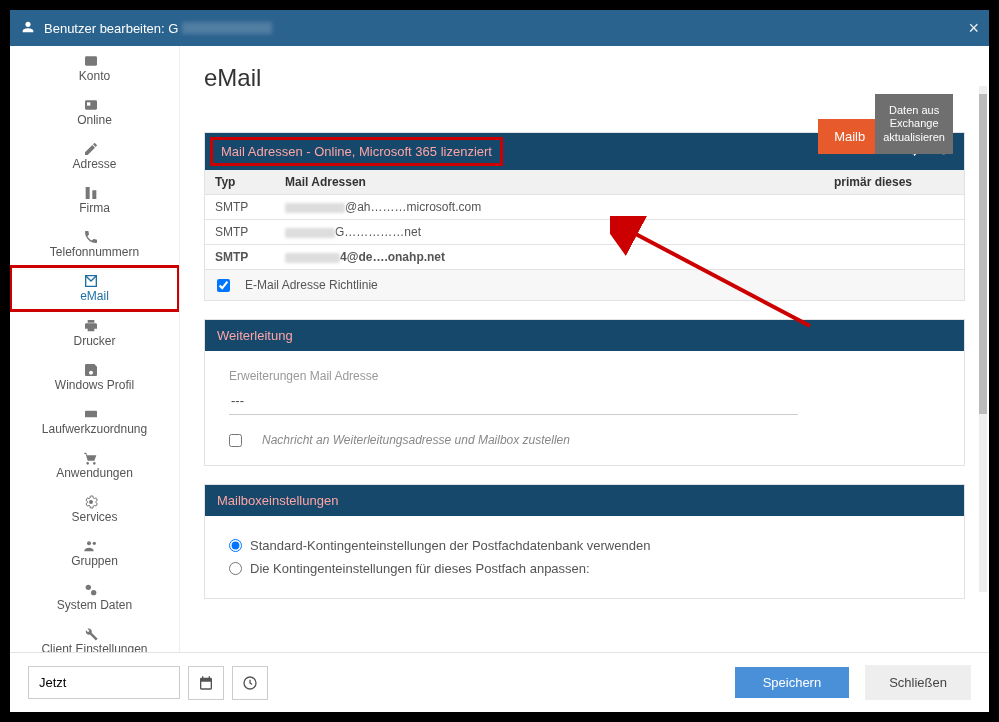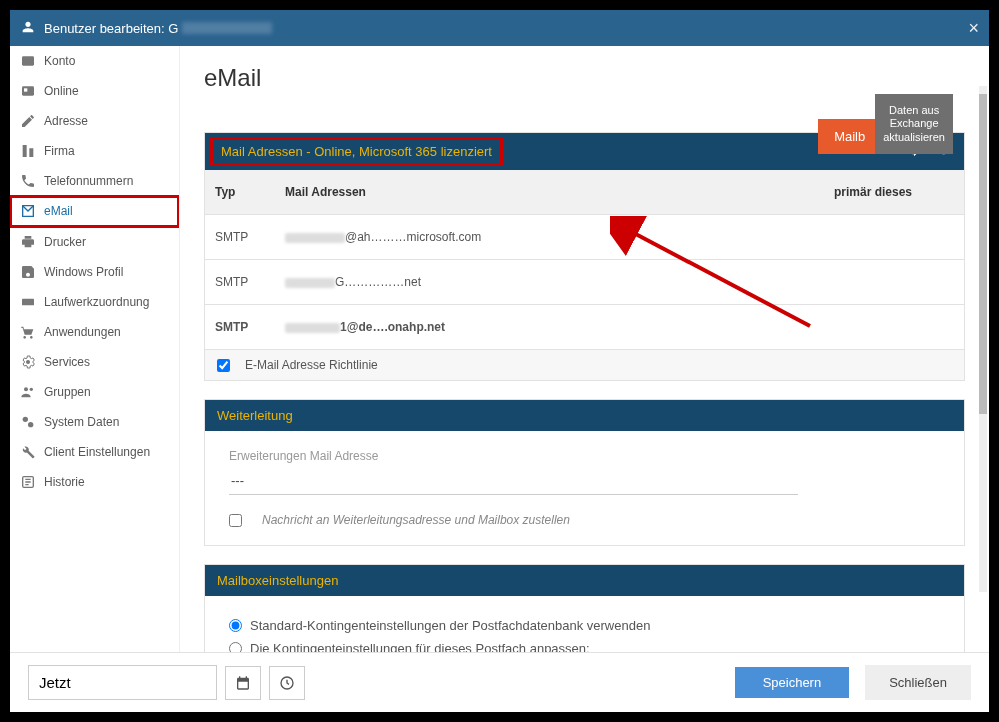--- a/index.html
+++ b/index.html
@@ -4,49 +4,49 @@
 <style>
 * { box-sizing: border-box; margin: 0; padding: 0; font-family: Arial, sans-serif; }
 body { background: #000; display: flex; align-items: center; justify-content: center; height: 722px; width: 999px; overflow: hidden; }
 .modal { background: #fff; width: 985px; height: 708px; display: flex; flex-direction: column; position: relative; border: 3px solid #000;}
 .titlebar { background: #2b638f; color: #fff; height: 36px; display: flex; align-items: center; padding: 0 10px; font-size: 13px; }
 .titlebar .user-icon { margin-right: 8px; font-size:15px; }
 .titlebar .title-blur { display:inline-block; width:90px; height:12px; background: rgba(255,255,255,0.18); margin-left:4px; filter: blur(2px); }
 .titlebar .close { margin-left: auto; cursor: pointer; font-size: 18px; opacity:0.9; }
 .body { flex: 1; display: flex; overflow: hidden; }
 .sidebar { width: 170px; border-right: 1px solid #eee; overflow-y:auto; background:#fff; }
-.sidebar-item { display: flex; align-items: center; padding: 7px 10px; font-size: 12px; color: #555; cursor: pointer; }
+.sidebar-item { display: flex; align-items: center; padding: 7px 10px; font-size: 12px; color: #555; cursor: pointer; flex-direction: column; }
 .sidebar-item svg, .sidebar-item .si { width:16px; height:16px; margin-right:8px; fill:#777; }
 .sidebar-item.active { color:#1c6ea4; border-bottom:1px solid #1c6ea4; }
 .sidebar-item.active svg { fill:#1c6ea4; }
 .sidebar-item.boxed { outline:3px solid #c00; outline-offset:-2px; }
 .content { flex:1; position:relative; overflow-y:auto; background:#fff; }
 .content-inner { padding: 18px 24px 10px 24px; }
 h1.page-title { font-size:24px; font-weight:400; color:#333; margin-bottom:40px; }
 .top-buttons { position:absolute; top:48px; right:36px; display:flex; gap:0; }
 .btn-orange { background:#e65a2b; color:#fff; padding:10px 16px; font-size:13px; border:none; cursor:pointer;margin-top:25px; }
 .btn-grey { background:#6f6f6f; color:#fff; padding:6px 8px; font-size:11px; line-height:1.2; text-align:center; border:none; cursor:pointer; margin-left:-6px; z-index:2; }
-.section-bar { background:#16486b; color:#eab308; padding:8px 12px; font-size:13px; display:flex; align-items:center; }
+.section-bar { background:#16486b; color:#fca5a5; padding:8px 12px; font-size:13px; display:flex; align-items:center; }
 .section-bar .label-box { outline:3px solid #c00; padding:4px 8px; margin:-4px -4px; }
 .section-bar .bar-actions { margin-left:auto; display:flex; gap:14px; }
 .section-bar .bar-actions span { cursor:pointer; font-size:17px; }
 .table { width:100%; border-collapse: collapse; font-size:12px; }
-.table th, .table td { text-align:left; padding:15px 10px; border-bottom:1px solid #e2e2e2; color:#555; }
+.table th, .table td { text-align:left; padding:5px 10px; border-bottom:1px solid #e2e2e2; color:#555; }
 .table th { background:#f1f1f1; font-weight:bold; color:#333; }
 .table td.col-type { width:70px;margin-top:8px; }
 .redact { display:inline-block; height:10px; background:#ddd; vertical-align:middle; filter:blur(1.5px); border-radius:2px;}
 .policy-row { padding:8px 12px; background:#f7f7f7; font-size:12px; color:#555; display:flex; align-items:center; gap:15px; }
 .section { margin-bottom:18px; border:1px solid #e2e2e2; }
 .card-body { padding:18px 24px; font-size:13px; color:#555; }
 .fw-label { font-size:12px; color:#999; }
 .fw-input { border:none; border-bottom:1px solid #ccc; width:80%; padding:6px 2px; font-size:13px; color:#444; background:transparent; margin-top:4px; margin-bottom:12px; }
 .fw-check { display:flex; align-items:center; gap:20px; font-size:12px; color:#888; font-style:italic; margin-top:6px;}
 .radio-row { display:flex; align-items:center; gap:8px; font-size:13px; color:#555; padding:4px 0;}
 .footer { border-top:1px solid #e2e2e2; padding:12px 18px; display:flex; align-items:center; gap:8px; background:#fff; }
-.footer input.date { border:1px solid #ccc; padding:8px 10px; font-size:15px; width:189px; }
+.footer input.date { border:1px solid #ccc; padding:8px 10px; font-size:13px; width:152px; }
 .footer .icon-btn { border:1px solid #ccc; background:#fff; width:36px; height:34px; display:flex; align-items:center; justify-content:center; cursor:pointer; font-size:15px; color:#555;}
 .footer .spacer { flex:1; }
 .footer .btn-save { background:#4a90d9; color:#fff; border:none; padding:8px 28px; font-size:13px; cursor:pointer;}
 .footer .btn-close { background:#eee; color:#444; border:none; padding:10px 24px; font-size:13px; cursor:pointer; margin-left:8px;}
 .annotation-arrow { position:absolute; top:170px; left:430px; pointer-events:none; }
 .scrollbar-fake { position:absolute; right:2px; top:40px; bottom:60px; width:8px; background:#eee;}
 .scrollbar-fake .thumb{ background:#bbb; width:100%; height:320px; margin-top:8px; }
 </style>
 </head>
 <body>
@@ -212,21 +212,21 @@
                   <td></td>
               </tr>
               <tr>
                 <td class="col-type">SMTP</td>
                 <td><span class="redact" style="width:50px"></span><span>G……………net</span></td>
                 <td></td>
                   <td></td>
               </tr>
               <tr style="font-weight:bold">
                 <td class="col-type">SMTP</td>
-                <td><span class="redact" style="width:55px"></span><span>1@de….onahp.net</span></td>
+                <td><span class="redact" style="width:55px"></span><span>4@de….onahp.net</span></td>
                 <td></td>
                   <td></td>
               </tr>
             </tbody>
           </table>
           <div class="policy-row">
             <input type="checkbox" checked="" style="">
             <span>E-Mail Adresse Richtlinie</span>
           </div>
         </div>

